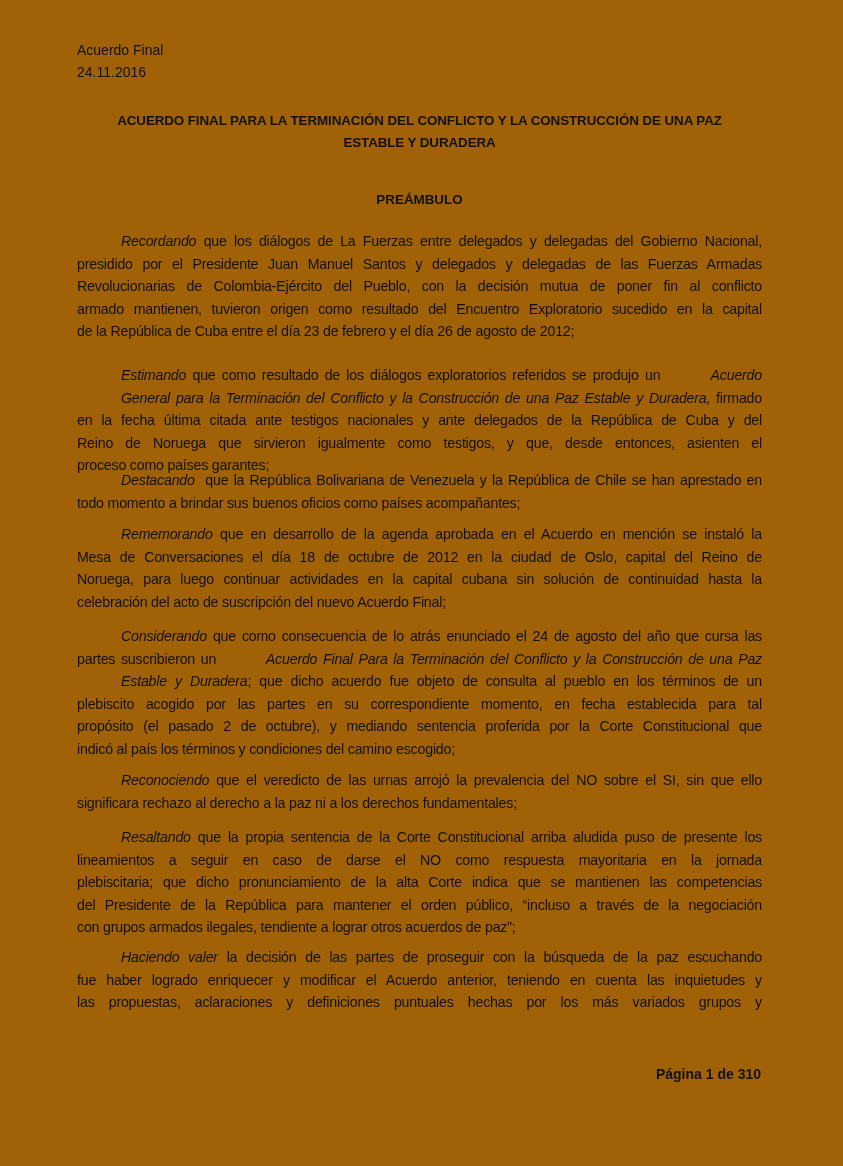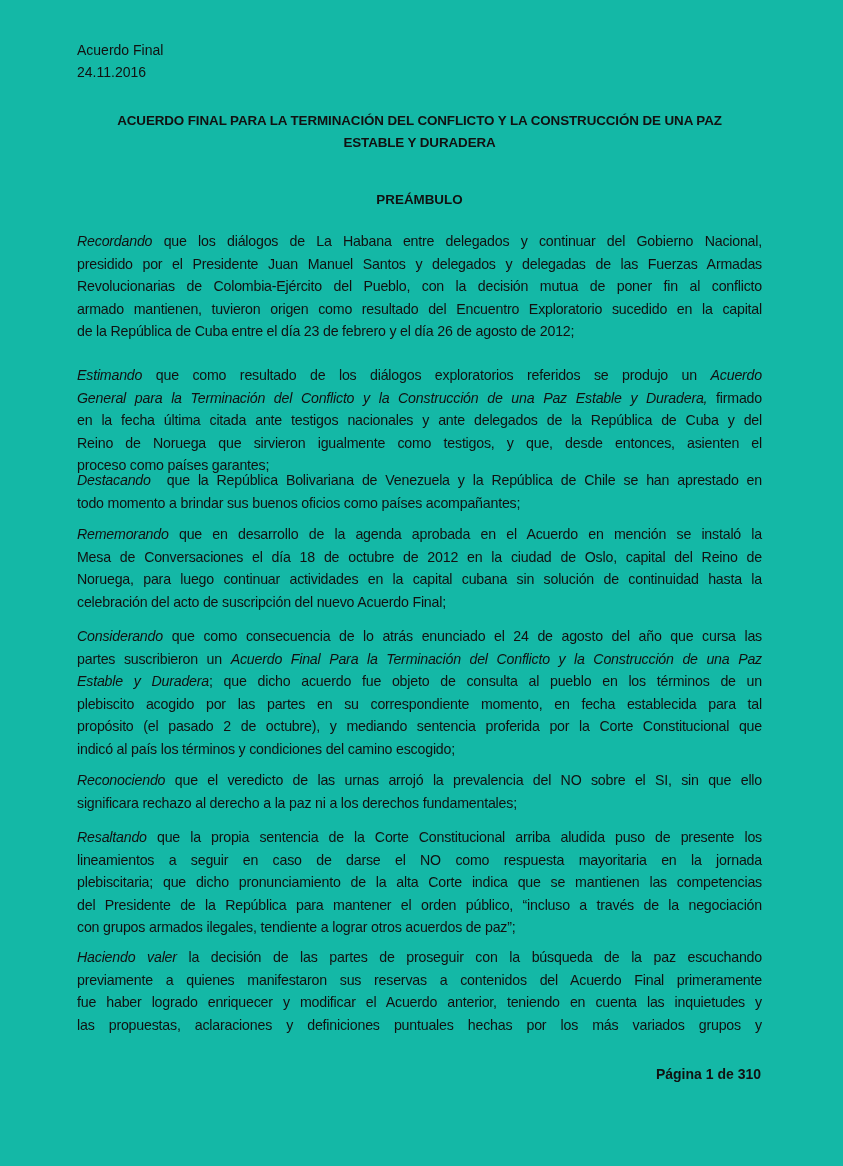--- a/index.html
+++ b/index.html
@@ -1,44 +1,44 @@
 <!DOCTYPE html>
 <html><head>
   <meta charset="utf-8">
   <style>
     html, body { margin: 0; padding: 0; background: #ffffff; }
     body { width: 843px; height: 1166px; position: relative; overflow: hidden;
            font-family: "Liberation Sans", "DejaVu Sans", sans-serif; color: #111; }
-    .page { position: absolute; left: 0; top: 0; width: 843px; height: 1166px; background: #14b8a6; }
+    .page { position: absolute; left: 0; top: 0; width: 843px; height: 1166px; background: #a16207; }
     .hdr { position: absolute; left: 77px; font-size: 14px; line-height: 20px; }
     .title { position: absolute; left: 77px; width: 685px; text-align: center; font-weight: bold; font-size: 13.4px; line-height: 22px; letter-spacing: -0.1px; }
     .pre { position: absolute; left: 77px; width: 685px; text-align: center; font-weight: bold; font-size: 13.4px; }
     .para { position: absolute; left: 77px; width: 685px; font-size: 14.2px; }
     .line { display: block; height: 22.6px; line-height: 22.6px; white-space: nowrap; text-align: justify; text-align-last: justify; letter-spacing: -0.2px; }
     .line.last { text-align-last: left; }
     .footer { position: absolute; left: 77px; width: 684px; text-align: right; top: 1066px; font-size: 14px; font-weight: bold; }
-    i { font-style: italic; }
+    i { font-style: italic; margin-left: 44px; }
   </style>
 </head>
 <body>
 
 <div class="page">
 
   <div class="hdr" style="top:40px">Acuerdo Final</div>
   <div class="hdr" style="top:62px">24.11.2016</div>
 
   <div class="title" style="top:110px">
     <span style="display:block">ACUERDO FINAL PARA LA TERMINACIÓN DEL CONFLICTO Y LA CONSTRUCCIÓN DE UNA PAZ</span>
     <span style="display:block">ESTABLE Y DURADERA</span>
   </div>
 
   <div class="pre" style="top:192px">PREÁMBULO</div>
 
   <div class="para" style="top:230px">
-    <span class="line"><i>Recordando</i><span> que los diálogos de La Habana entre delegados y continuar del Gobierno Nacional,</span></span>
+    <span class="line"><i>Recordando</i><span> que los diálogos de La Fuerzas entre delegados y delegadas del Gobierno Nacional,</span></span>
     <span class="line">presidido por el Presidente Juan Manuel Santos y delegados y delegadas de las Fuerzas Armadas</span>
     <span class="line">Revolucionarias de Colombia-Ejército del Pueblo, con la decisión mutua de poner fin al conflicto</span>
     <span class="line">armado mantienen, tuvieron origen como resultado del Encuentro Exploratorio sucedido en la capital</span>
     <span class="line last">de la República de Cuba entre el día 23 de febrero y el día 26 de agosto de 2012;</span>
   </div>
 
   <div class="para" style="top:364px">
     <span class="line"><i>Estimando</i><span> que como resultado de los diálogos exploratorios referidos se produjo un </span><i>Acuerdo</i></span>
     <span class="line"><i>General para la Terminación del Conflicto y la Construcción de una Paz Estable y Duradera,</i><span> firmado</span></span>
     <span class="line">en la fecha última citada ante testigos nacionales y ante delegados de la República de Cuba y del</span>
@@ -75,19 +75,18 @@
   <div class="para" style="top:826px">
     <span class="line"><i>Resaltando</i><span> que la propia sentencia de la Corte Constitucional arriba aludida puso de presente los</span></span>
     <span class="line">lineamientos a seguir en caso de darse el NO como respuesta mayoritaria en la jornada</span>
     <span class="line">plebiscitaria; que dicho pronunciamiento de la alta Corte indica que se mantienen las competencias</span>
     <span class="line">del Presidente de la República para mantener el orden público, “incluso a través de la negociación</span>
     <span class="line last">con grupos armados ilegales, tendiente a lograr otros acuerdos de paz”;</span>
   </div>
 
   <div class="para" style="top:946px">
     <span class="line"><i>Haciendo valer</i><span> la decisión de las partes de proseguir con la búsqueda de la paz escuchando</span></span>
-    <span class="line">previamente a quienes manifestaron sus reservas a contenidos del Acuerdo Final primeramente</span>
     <span class="line">fue haber logrado enriquecer y modificar el Acuerdo anterior, teniendo en cuenta las inquietudes y</span>
     <span class="line">las propuestas, aclaraciones y definiciones puntuales hechas por los más variados grupos y</span>
   </div>
 
   <div class="footer">Página 1 de 310</div>
 </div>
 
 </body></html>

